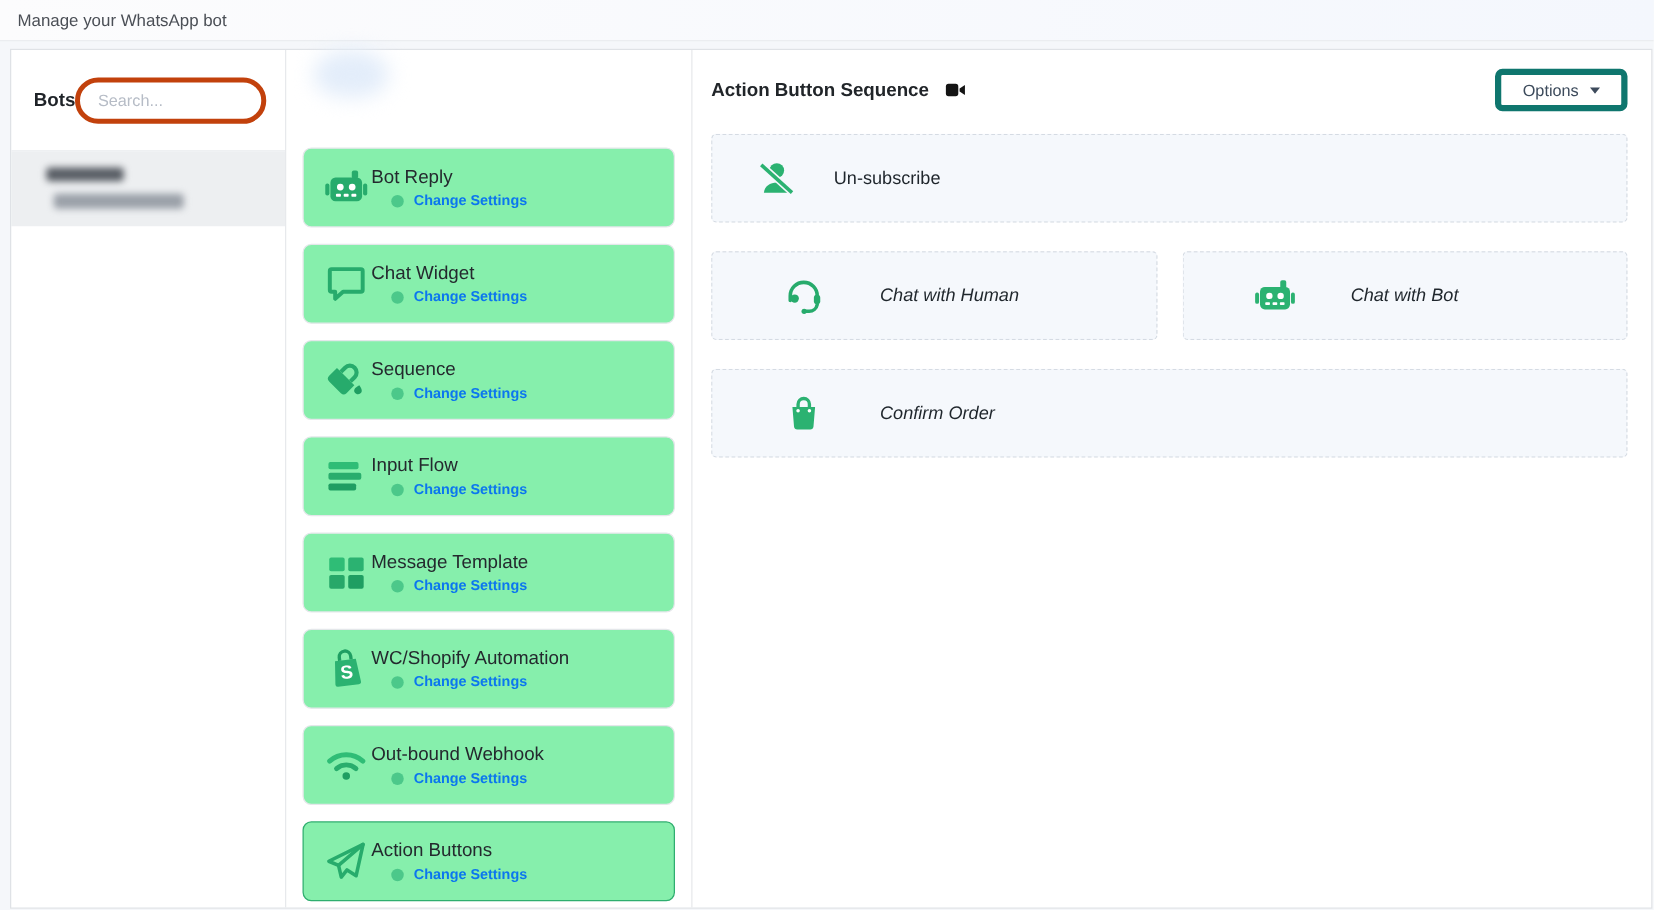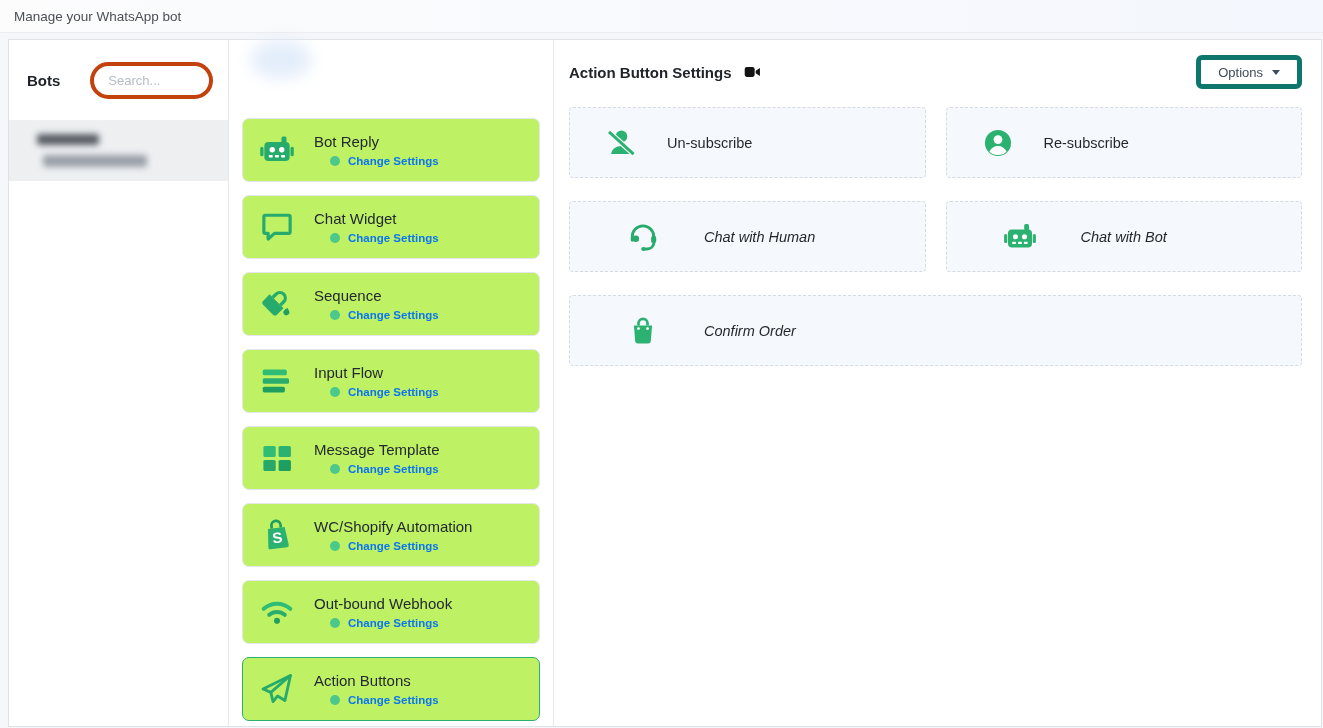--- a/index.html
+++ b/index.html
@@ -19,21 +19,21 @@
   
   .main-panel {
     margin:6px 1px 0 8px;
     width:1314px; height:688px;
     background:#fff; border:1px solid #dfe2e6;
     display:flex;
   }
   
   .sidebar { width:220px; flex:none; border-right:1px solid #e7e9ec; }
   .sidebar-head {
-    height:81px; display:flex; align-items:center; gap:30px;
+    height:81px; display:flex; align-items:center; gap:0;
     padding:0 15px 0 18px; border-bottom:1px solid #eef0f2;
   }
   .sidebar-heading { font-size:15px; font-weight:700; color:#1f2328; }
   .search-input {
     flex:1; min-width:0; height:37px; border-radius:19px;
     border:4px solid #c2410c; padding:0 14px; font-size:13px; color:#b91c1c;
     outline:none; background:#fff;
     font-family:"Liberation Sans",sans-serif;
   }
   .search-input::placeholder { color:#b6bcc6; }
@@ -46,24 +46,24 @@
   
   .modules {
     width:325px; flex:none; border-right:1px solid #e7e9ec;
     position:relative; padding:78px 0 0 13px;
   }
   .blob {
     position:absolute; top:0; left:22px; width:60px; height:38px;
     background:#e3edfa; filter:blur(8px); border-radius:50% 50% 45% 45%;
   }
   .module-card {
-    width:298px; height:64px; background:#bef264;
+    width:298px; height:64px; background:#86efac;
     border:1px solid #e4e7ea; border-radius:7px;
     margin-bottom:13px; display:flex; align-items:center;
-    padding:0 10px 0 14px; gap:17px; cursor:pointer;
+    padding:0 10px 0 14px; cursor:pointer;
   }
   .module-card.selected { border:1px solid #2fae6f; }
   .m-icon { width:40px; height:40px; flex:none; display:flex; align-items:center; justify-content:center; }
   .m-title { font-size:15px; color:#24292e; margin-bottom:5px; }
   .m-sub { display:flex; align-items:center; gap:8px;padding-left:16px; }
   .dot { width:10px; height:10px; border-radius:50%; background:#4cc88a; flex:none; }
   .m-link { font-size:11.5px; font-weight:700; color:#0b76ef; text-decoration:none; cursor:pointer; }
   
   .panel { flex:1; padding:0 19px 0 15px; }
   .panel-head { margin-top:14px; height:36px; display:flex; align-items:center; }
@@ -256,21 +256,21 @@
         <div class="m-sub">
             <span class="dot"></span>
             <a class="m-link">Change Settings</a>
           </div>
       </div>
     </div>
   </section>
 
   <section class="panel">
     <div class="panel-head">
-      <span class="panel-title">Action Button Settings</span>
+      <span class="panel-title">Action Button Sequence</span>
       <span class="video-icon">
         <svg width="17" height="14" viewBox="0 0 24 18">
             <rect x="1" y="2" width="14" height="14" rx="3" fill="#141414"></rect>
             <path d="M16.5 7.2 22.5 3.4v11.2l-6-3.8z" fill="#141414"></path>
           </svg>
       </span>
       <button class="options-btn">
         <span>Options</span>
         <span class="caret"></span>
       </button>
@@ -282,30 +282,20 @@
         <div class="acard">
           <span class="a-icon">
             <svg width="36" height="36" viewBox="0 0 24 24">
                 <circle cx="12.3" cy="7.6" r="3.9" fill="#2bb271"></circle>
                 <path d="M5.4 19.4c.4-3.4 3.3-5.4 6.9-5.4s6.5 2 6.9 5.4z" fill="#2bb271"></path>
                 <line x1="4" y1="4.6" x2="20.4" y2="19.4" stroke="#f5f8fc" stroke-width="3.6"></line>
                 <line x1="4" y1="4.6" x2="20.4" y2="19.4" stroke="#2bb271" stroke-width="1.9"></line>
               </svg>
           </span>
           <span class="a-label">Un-subscribe</span>
-        </div>
-        <div class="acard">
-          <span class="a-icon">
-            <svg width="34" height="34" viewBox="0 0 24 24">
-                <circle cx="12" cy="12" r="9.2" fill="#2bb271"></circle>
-                <circle cx="12" cy="9.6" r="3.1" fill="#fff"></circle>
-                <path d="M5.9 18.2c1.2-2.7 3.5-4.1 6.1-4.1s4.9 1.4 6.1 4.1a9.2 9.2 0 0 1-12.2 0z" fill="#fff"></path>
-              </svg>
-          </span>
-          <span class="a-label">Re-subscribe</span>
         </div>
       </div>
 
       <div class="arow r2">
         <div class="acard">
           <span class="a-icon">
             <svg width="36" height="36" viewBox="0 0 24 24" fill="none" stroke="#27ab6c" stroke-width="1.9" stroke-linecap="round">
                 <path d="M4.8 14.2v-2.4a7.2 7.2 0 0 1 14.4 0v2.6"></path>
                 <circle cx="7.2" cy="13.2" r="2.2" fill="#27ab6c" stroke="none"></circle>
                 <rect x="17.4" y="11.2" width="3.4" height="5" rx="1.6" fill="#27ab6c" stroke="none"></rect>

